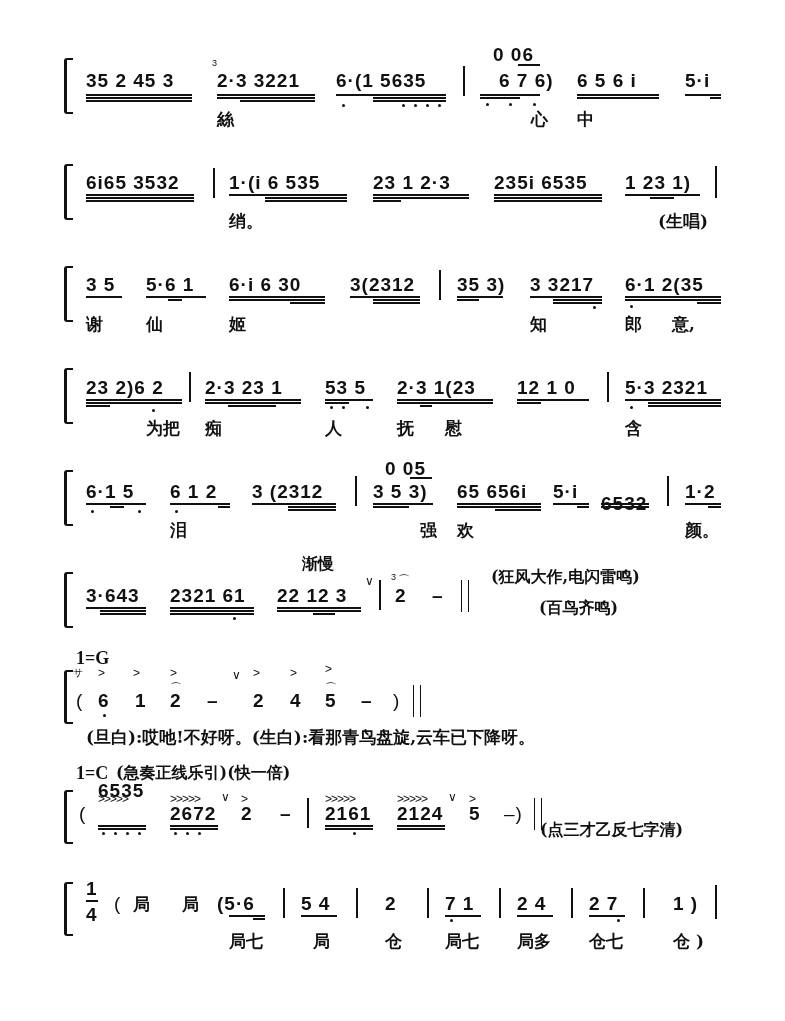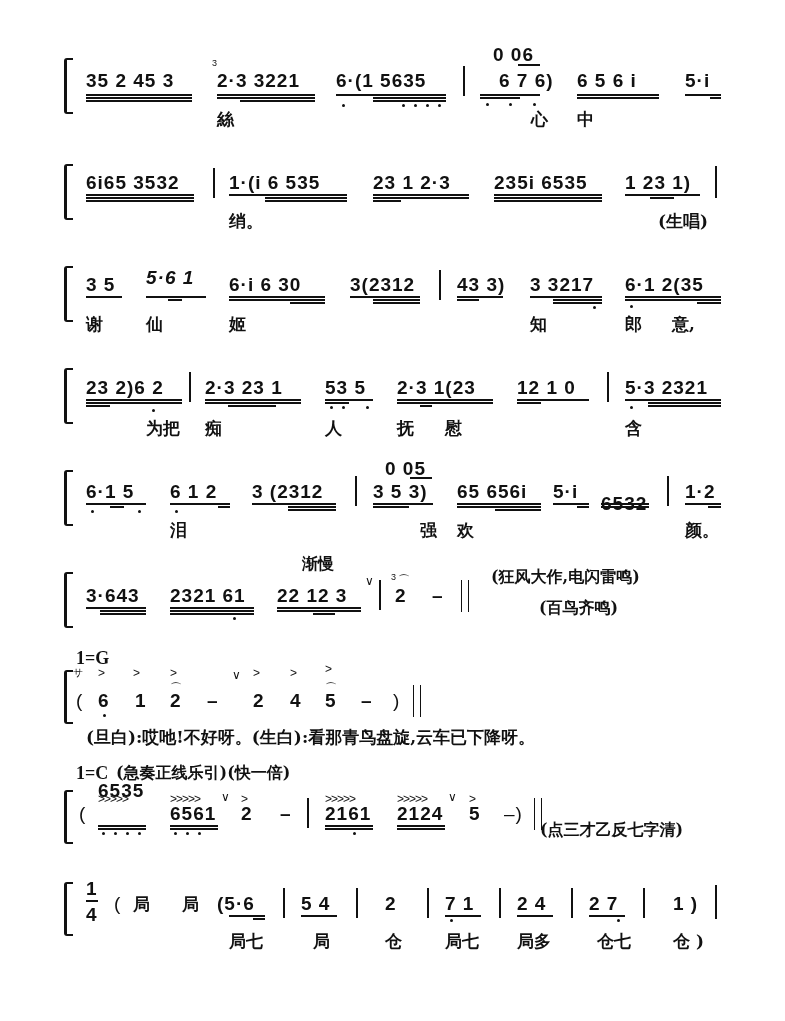--- a/index.html
+++ b/index.html
@@ -77,33 +77,33 @@
 <div class="note" style="left:625px;top:172px;">1  23  1)</div>
 <div class="uline" style="left:625px;top:194px;width:75px;"></div>
 <div class="uline" style="left:650px;top:197px;width:24px;"></div>
 <div class="bar" style="left:715px;top:166px;height:32px;"></div>
 <div class="lyric" style="left:229px;top:210px;">绡。</div>
 <div class="lyric" style="left:658px;top:210px;">(生唱)</div>
 
 <div class="brace" style="left:64px;top:266px;height:52px;"></div>
 <div class="note" style="left:86px;top:274px;">3  5</div>
 <div class="uline" style="left:86px;top:296px;width:36px;"></div>
-<div class="note" style="left:146px;top:267px;font-style:italic;">5·6  1</div>
+<div class="note" style="left:146px;top:274px;">5·6  1</div>
 <div class="uline" style="left:146px;top:296px;width:60px;"></div>
 <div class="uline" style="left:168px;top:299px;width:14px;"></div>
 <div class="note" style="left:229px;top:274px;">6·i  6  30</div>
 <div class="uline" style="left:229px;top:296px;width:96px;"></div>
 <div class="uline" style="left:229px;top:299px;width:96px;"></div>
 <div class="uline" style="left:290px;top:302px;width:35px;"></div>
 <div class="note" style="left:350px;top:274px;">3(2312</div>
 <div class="uline" style="left:350px;top:296px;width:70px;"></div>
 <div class="uline" style="left:373px;top:299px;width:47px;"></div>
 <div class="uline" style="left:373px;top:302px;width:47px;"></div>
 <div class="bar" style="left:439px;top:270px;height:30px;"></div>
-<div class="note" style="left:457px;top:274px;">43  3)</div>
+<div class="note" style="left:457px;top:274px;">35  3)</div>
 <div class="uline" style="left:457px;top:296px;width:46px;"></div>
 <div class="uline" style="left:457px;top:299px;width:22px;"></div>
 <div class="note" style="left:530px;top:274px;">3  3217</div>
 <div class="uline" style="left:530px;top:296px;width:72px;"></div>
 <div class="uline" style="left:553px;top:299px;width:49px;"></div>
 <div class="uline" style="left:553px;top:302px;width:49px;"></div>
 <div class="dot" style="left:593px;top:306px;"></div>
 <div class="note" style="left:625px;top:274px;">6·1  2(35</div>
 <div class="uline" style="left:625px;top:296px;width:96px;"></div>
 <div class="uline" style="left:625px;top:299px;width:96px;"></div>
@@ -250,21 +250,21 @@
 <div class="note" style="left:79px;top:803px;font-weight:normal;">(</div>
 <div class="acc" style="left:98px;top:792px;">&gt;&gt;&gt;&gt;&gt;</div>
 <div class="note" style="left:98px;top:780px;">6535</div>
 <div class="uline" style="left:98px;top:825px;width:48px;"></div>
 <div class="uline" style="left:98px;top:828px;width:48px;"></div>
 <div class="dot" style="left:102px;top:832px;"></div>
 <div class="dot" style="left:114px;top:832px;"></div>
 <div class="dot" style="left:126px;top:832px;"></div>
 <div class="dot" style="left:138px;top:832px;"></div>
 <div class="acc" style="left:170px;top:792px;">&gt;&gt;&gt;&gt;&gt;</div>
-<div class="note" style="left:170px;top:803px;">6561</div>
+<div class="note" style="left:170px;top:803px;">2672</div>
 <div class="uline" style="left:170px;top:825px;width:48px;"></div>
 <div class="uline" style="left:170px;top:828px;width:48px;"></div>
 <div class="dot" style="left:174px;top:832px;"></div>
 <div class="dot" style="left:186px;top:832px;"></div>
 <div class="dot" style="left:198px;top:832px;"></div>
 <div class="acc" style="left:221px;top:790px;">∨</div>
 <div class="acc" style="left:241px;top:792px;">&gt;</div>
 <div class="note" style="left:241px;top:803px;">2</div>
 <div class="note" style="left:280px;top:803px;">–</div>
 <div class="bar" style="left:307px;top:798px;height:30px;"></div>
@@ -311,14 +311,14 @@
 <div class="uline" style="left:589px;top:915px;width:36px;"></div>
 <div class="dot" style="left:617px;top:919px;"></div>
 <div class="bar" style="left:643px;top:888px;height:30px;"></div>
 <div class="note" style="left:673px;top:893px;font-weight:bold;">1  )</div>
 <div class="bar" style="left:715px;top:885px;height:34px;"></div>
 <div class="lyric" style="left:229px;top:930px;">局七</div>
 <div class="lyric" style="left:313px;top:930px;">局</div>
 <div class="lyric" style="left:385px;top:930px;">仓</div>
 <div class="lyric" style="left:445px;top:930px;">局七</div>
 <div class="lyric" style="left:517px;top:930px;">局多</div>
-<div class="lyric" style="left:589px;top:930px;margin-left:8px;">仓七</div>
+<div class="lyric" style="left:589px;top:930px;">仓七</div>
 <div class="lyric" style="left:673px;top:930px;">仓 )</div>
 
 </body></html>

